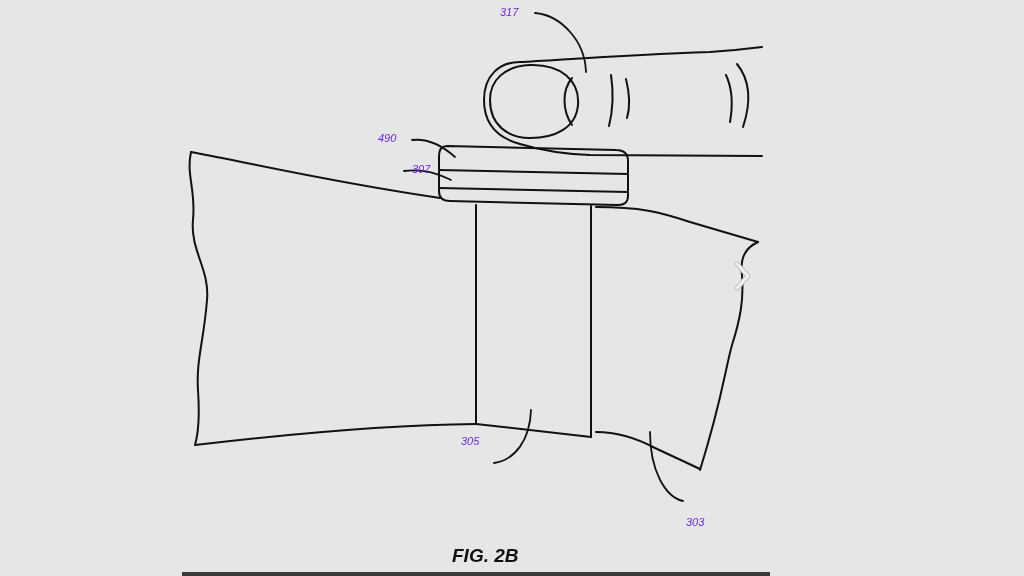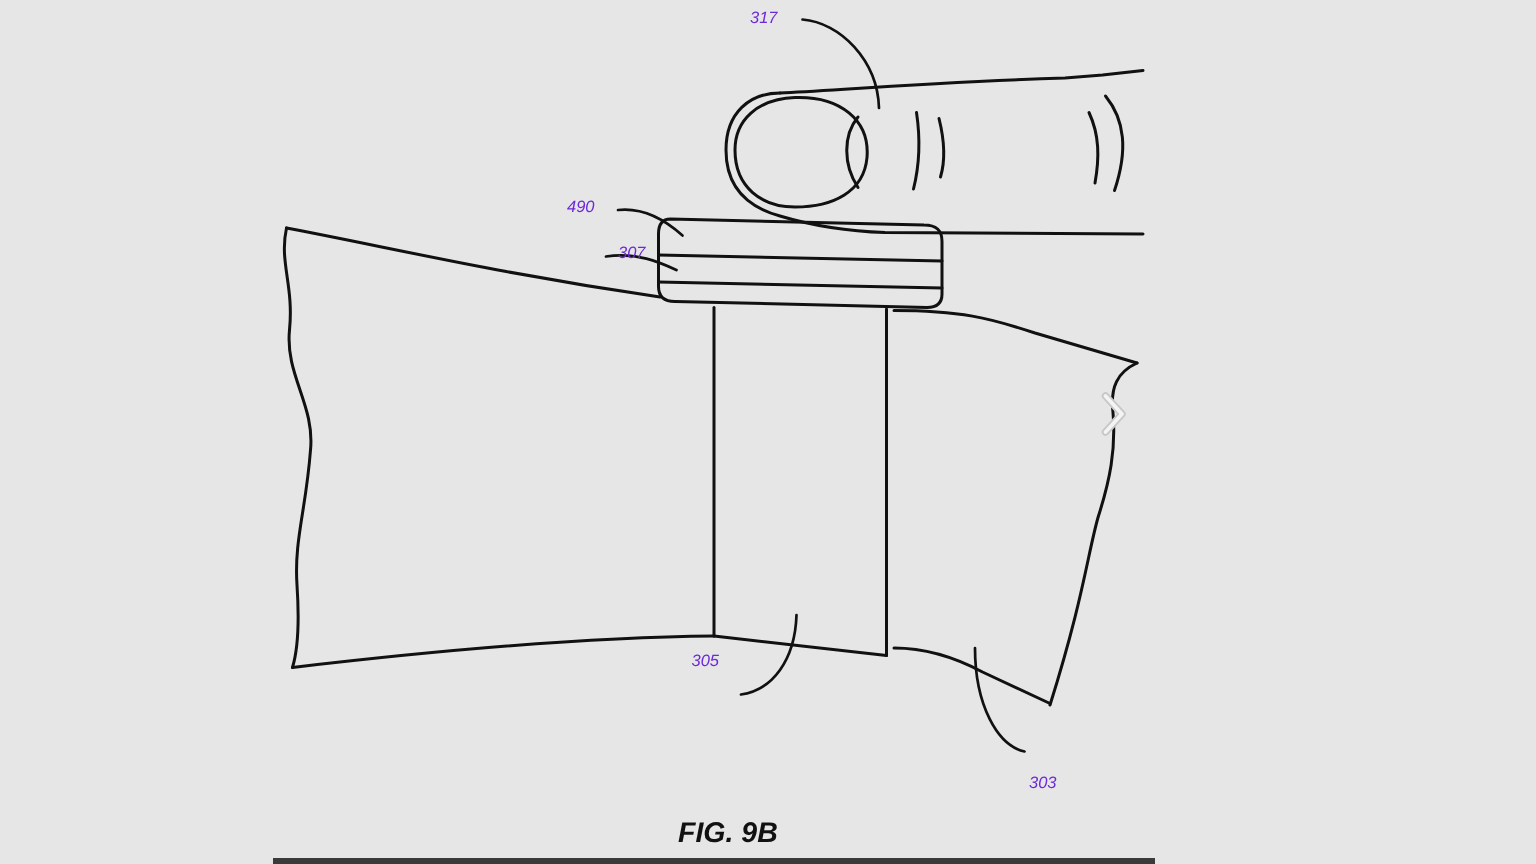--- a/index.html
+++ b/index.html
@@ -87,21 +87,21 @@
     </g>
   </g>
 </svg>
 
 <div class="lbl" style="left:500px; top:7px;">317</div>
 <div class="lbl" style="left:378px; top:133px;">490</div>
 <div class="lbl" style="left:372px; top:164px;margin-left:40px;">307</div>
 <div class="lbl" style="left:461px; top:436px;">305</div>
 <div class="lbl" style="left:686px; top:497px;margin-top:20px;">303</div>
 
-<div id="fig-caption">FIG. 9B</div>
+<div id="fig-caption">FIG. 2B</div>
 
 <div id="next-arrow">
   <svg width="28" height="36" viewBox="0 0 28 36">
     <path d="M9 6 L 20 18 L 9 30" fill="none" stroke="#c8c8c8" stroke-width="5" stroke-linecap="round" stroke-linejoin="round"></path>
     <path d="M9 6 L 20 18 L 9 30" fill="none" stroke="#f4f4f4" stroke-width="2.5" stroke-linecap="round" stroke-linejoin="round"></path>
   </svg>
 </div>
 
 <div id="bottom-bar"></div>
 

